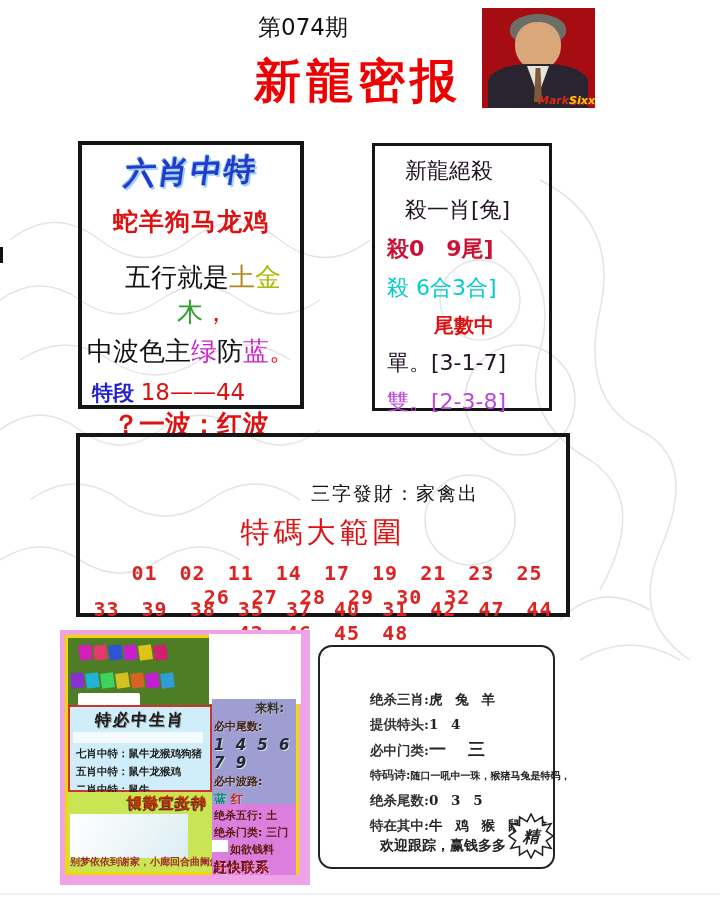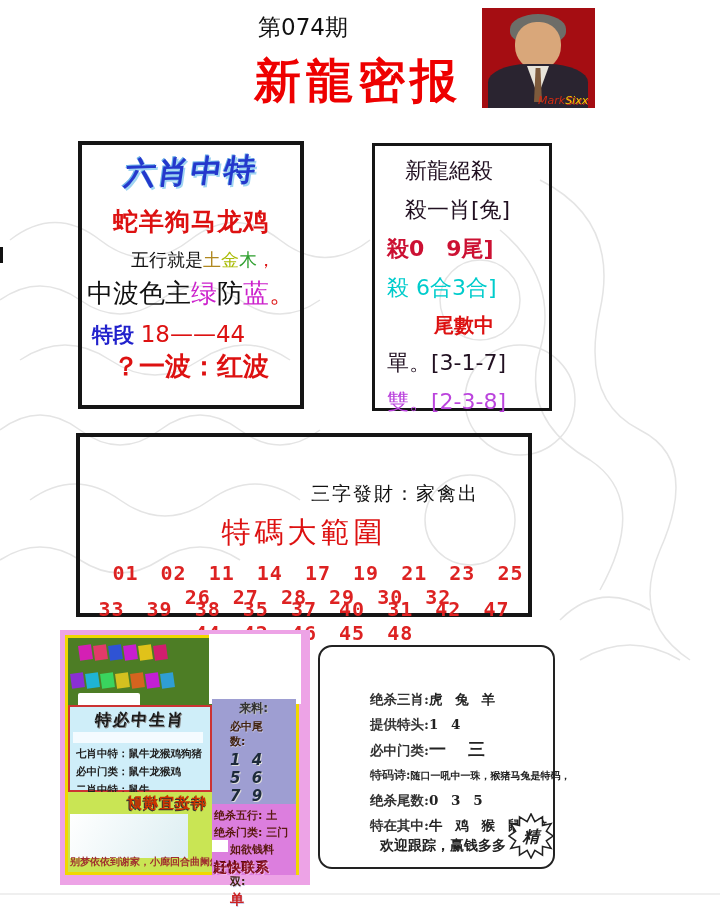--- a/index.html
+++ b/index.html
@@ -25,53 +25,53 @@
   .photo .hair { position:absolute; left:28px; top:6px; width:56px; height:30px;
                  background:#6d6d68; border-radius:50% 50% 40% 40%; }
   .photo .face { position:absolute; left:33px; top:14px; width:46px; height:48px;
                  background:#d9a77a; border-radius:46% 46% 50% 50%; }
   .photo .suit { position:absolute; left:6px; top:56px; width:100px; height:46px;
                  background:#2a2430; border-radius:40% 40% 0 0; }
   .photo .shirt { position:absolute; left:45px; top:58px; width:22px; height:30px;
                   background:#e8e4da; clip-path:polygon(0 0,100% 0,50% 100%); }
   .photo .tie { position:absolute; left:52px; top:60px; width:8px; height:34px;
                 background:#7d5a3c; clip-path:polygon(20% 0,80% 0,100% 100%,0 100%); }
-  .photo .logo { position:absolute; left:56px; top:86px; font-size:11px; font-style:italic; font-weight:normal; }
+  .photo .logo { position:absolute; left:56px; top:86px; font-size:11px; font-style:italic; font-weight:bold; }
   .logo-red { color:#d42b12; }
   .logo-yellow { color:#f6c800; text-shadow:1px 1px 0 #c22; }
 
   
   .left-box { left:78px; top:141px; width:226px; height:268px;
               border:4px solid #151515; z-index:2; text-align:center; padding-top:6px;}
   .stylized-blue { color:#2438cc; font-size:31px; font-weight:bold;
                    transform:skewX(-10deg) rotate(-2deg);
                    text-shadow:2px 2px 0 #9fd4f2, -1px -1px 0 #6ab0e8;
                    letter-spacing:2px; }
   .lb-zodiacs { margin-top:12px; color:#dd1111; font-size:25px; font-weight:bold; letter-spacing:1px;}
-  .lb-wuxing { margin-top:10px; font-size:18px; color:#111;padding-left:24px; }
+  .lb-wuxing { margin-top:22px; font-size:26px; color:#111;padding-left:24px; }
   .c-earth { color:#b08820; } .c-gold { color:#aabc08; } .c-wood { color:#31a031; }
   .c-red { color:#dd1111; } .c-magenta { color:#cc22cc; }
   .lb-wave { margin-top:4px; font-size:26px; color:#111; }
   .lb-seg { margin-top:10px; font-size:21px; text-align:left; padding-left:10px;}
   .lb-seg .seg-label { color:#2222cc; font-weight:bold; }
   .lb-seg .seg-range { color:#dd1111; font-size:23px; }
   .lb-redwave { margin-top:0; color:#dd1111; font-size:26px; font-weight:bold; }
 
   
   .right-box { left:372px; top:143px; width:180px; height:268px;
                border:3px solid #151515; z-index:2; padding:10px 8px 0 12px; }
   .rb-line { font-size:22px; color:#221122; margin-bottom:9px; }
   .rb-indent { padding-left:18px; }
   .rb-kill-tails { color:#cc1133; font-weight:bold; margin-top:8px;}
   .rb-kill-he { color:#00cccc; font-weight:normal; }
   .rb-tailmid { color:#dd1111; font-weight:bold; text-align:center; font-size:20px; margin-bottom:9px;}
   .rb-even { color:#bb44dd; }
 
   
-  .range-box { left:76px; top:433px; width:456px; height:184px;
+  .range-box { left:76px; top:433px; width:494px; height:184px;
                border:4px solid #151515; z-index:2; }
   .rg-subtitle { position:absolute; left:165px; top:44px; width:300px; text-align:center;
                  font-size:19px; color:#111; letter-spacing:2px;}
   .rg-title { position:absolute; left:0; top:76px; width:100%; text-align:center;
               font-size:29px; color:#dd1111; letter-spacing:4px; }
   .rg-row { position:absolute; width:100%; text-align:center; color:#dd2222;
             font-size:20px; font-weight:bold; word-spacing:9px; letter-spacing:1px;
             font-family:"DejaVu Sans Mono", monospace;}
   .rg-row1 { top:124px;padding-left:28px; }
   .rg-row2 { top:160px; }
@@ -93,21 +93,21 @@
               text-shadow:1px 1px 0 #888;}
   .zp-line { font-size:10.5px; color:#222; padding-left:6px; margin-top:4px; font-weight:bold;}
   .zp-line1 { margin-top:16px; }
   .poem-panel { position:absolute; left:0px; top:154px; width:144px; height:80px; background:#c9e554; }
   .mirror-title { position:absolute; right:6px; top:2px; font-size:15px; font-weight:900;
                   color:#cc3300; text-shadow:1px 1px 0 #333;
                   transform:scaleX(-1); letter-spacing:1px;}
   .poem-line { position:absolute; left:2px; bottom:3px; font-size:10px; font-weight:bold;
                color:#a03030; white-space:nowrap;}
   .info-col { position:absolute; left:144px; top:61px; width:84px; height:105px; background:#9e9ed2;
-              font-size:11px; font-weight:bold; color:#40210e; padding:1px 18px;}
+              font-size:11px; font-weight:bold; color:#40210e; padding:1px 2px;}
   .ic-header { text-align:right; padding-right:10px; font-size:12px; color:#333;
                text-shadow:1px 1px 0 #bbb; }
   .ic-line { margin-top:2px; text-shadow:0.5px 0.5px 0 #c8c8e8;}
   .ic-nums { color:#1d2a3a; font-size:15px; letter-spacing:3px; font-style:italic;
              text-shadow:1px 1px 0 #ddd;}
   .ic-blue { color:#118877; font-size:13px;} .ic-red { color:#cc2222; font-size:13px;}
   .ic-oddeven { color:#cc2222; font-size:14px; }
   .magenta-col { position:absolute; left:144px; top:166px; width:84px; height:71px; background:#dc7ede;
                  font-size:11px; font-weight:bold; color:#5a1a10; padding:2px 2px;}
   .mc-line { margin-top:2px; }
@@ -216,21 +216,21 @@
       </div>
       <div class="censor" style="left:10px; top:55px; width:62px; height:15px; border-radius:2px;"></div>
     </div>
 
     <div class="censor" style="left:141px; top:-4px; width:92px; height:70px;"></div>
 
     <div class="zodiac-panel">
       <div class="zp-title">特必中生肖</div>
       <div class="censor" style="left:3px; top:25px; width:130px; height:11px; background:#f4fbff;"></div>
       <div class="zp-line zp-line1">七肖中特：鼠牛龙猴鸡狗猪</div>
-      <div class="zp-line">必中门类：鼠牛龙猴鸡</div>
+      <div class="zp-line">五肖中特：鼠牛龙猴鸡</div>
       <div class="zp-line">二肖中特：鼠牛</div>
     </div>
 
     <div class="poem-panel">
       <div class="mirror-title">特选宜横财</div>
       <div class="censor-grad" style="left:2px; top:22px; width:118px; height:44px;"></div>
       <div class="poem-line">别梦依依到谢家，小廊回合曲阑斜</div>
     </div>
 
     <div class="info-col">

